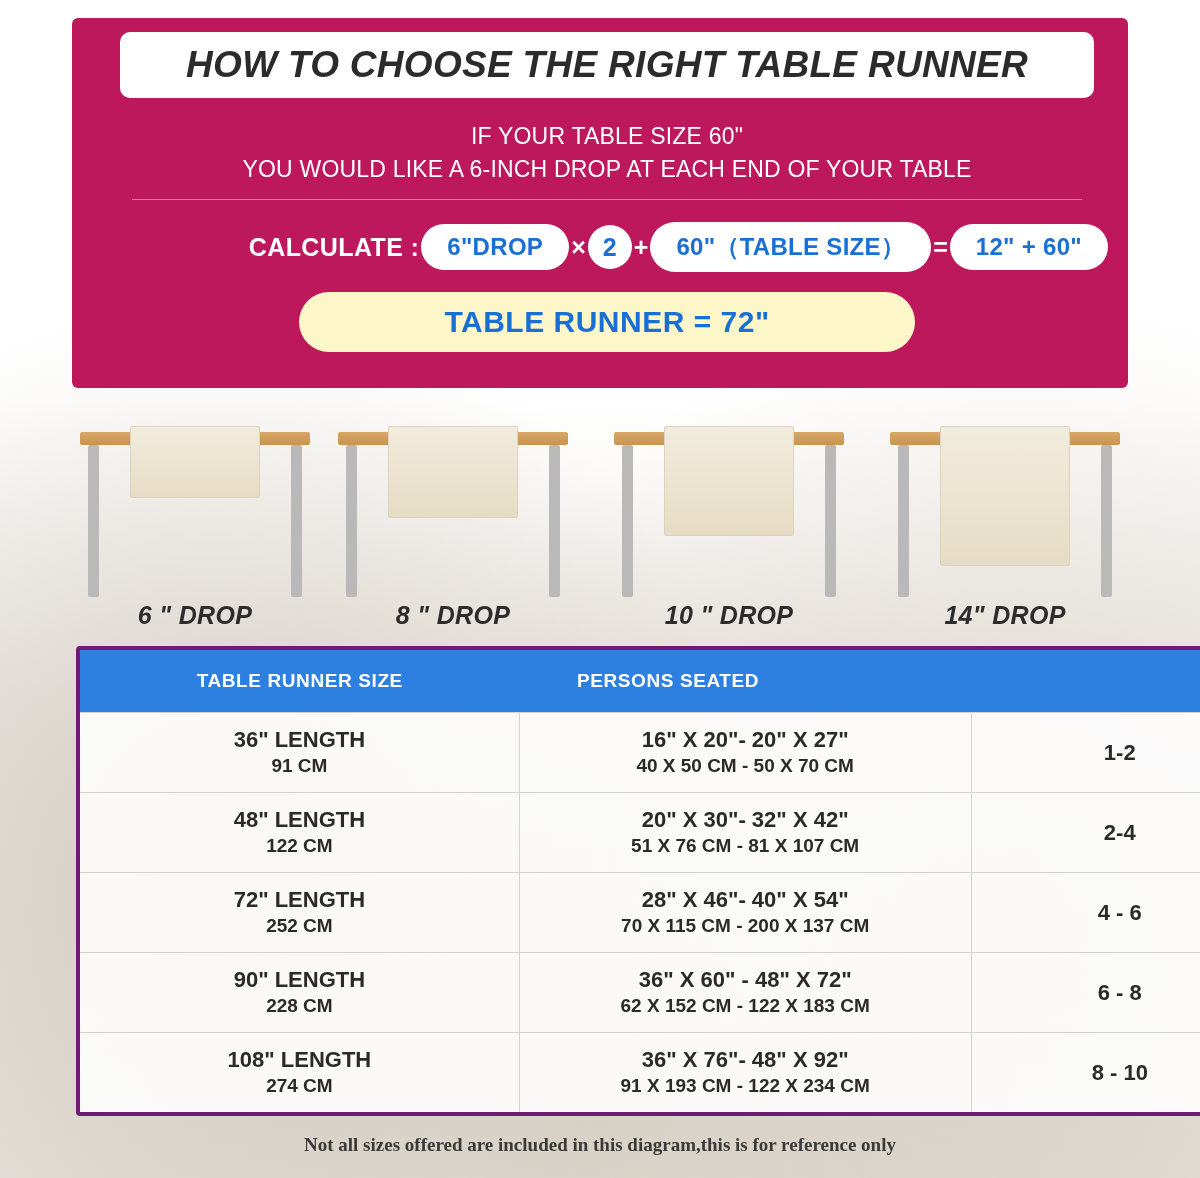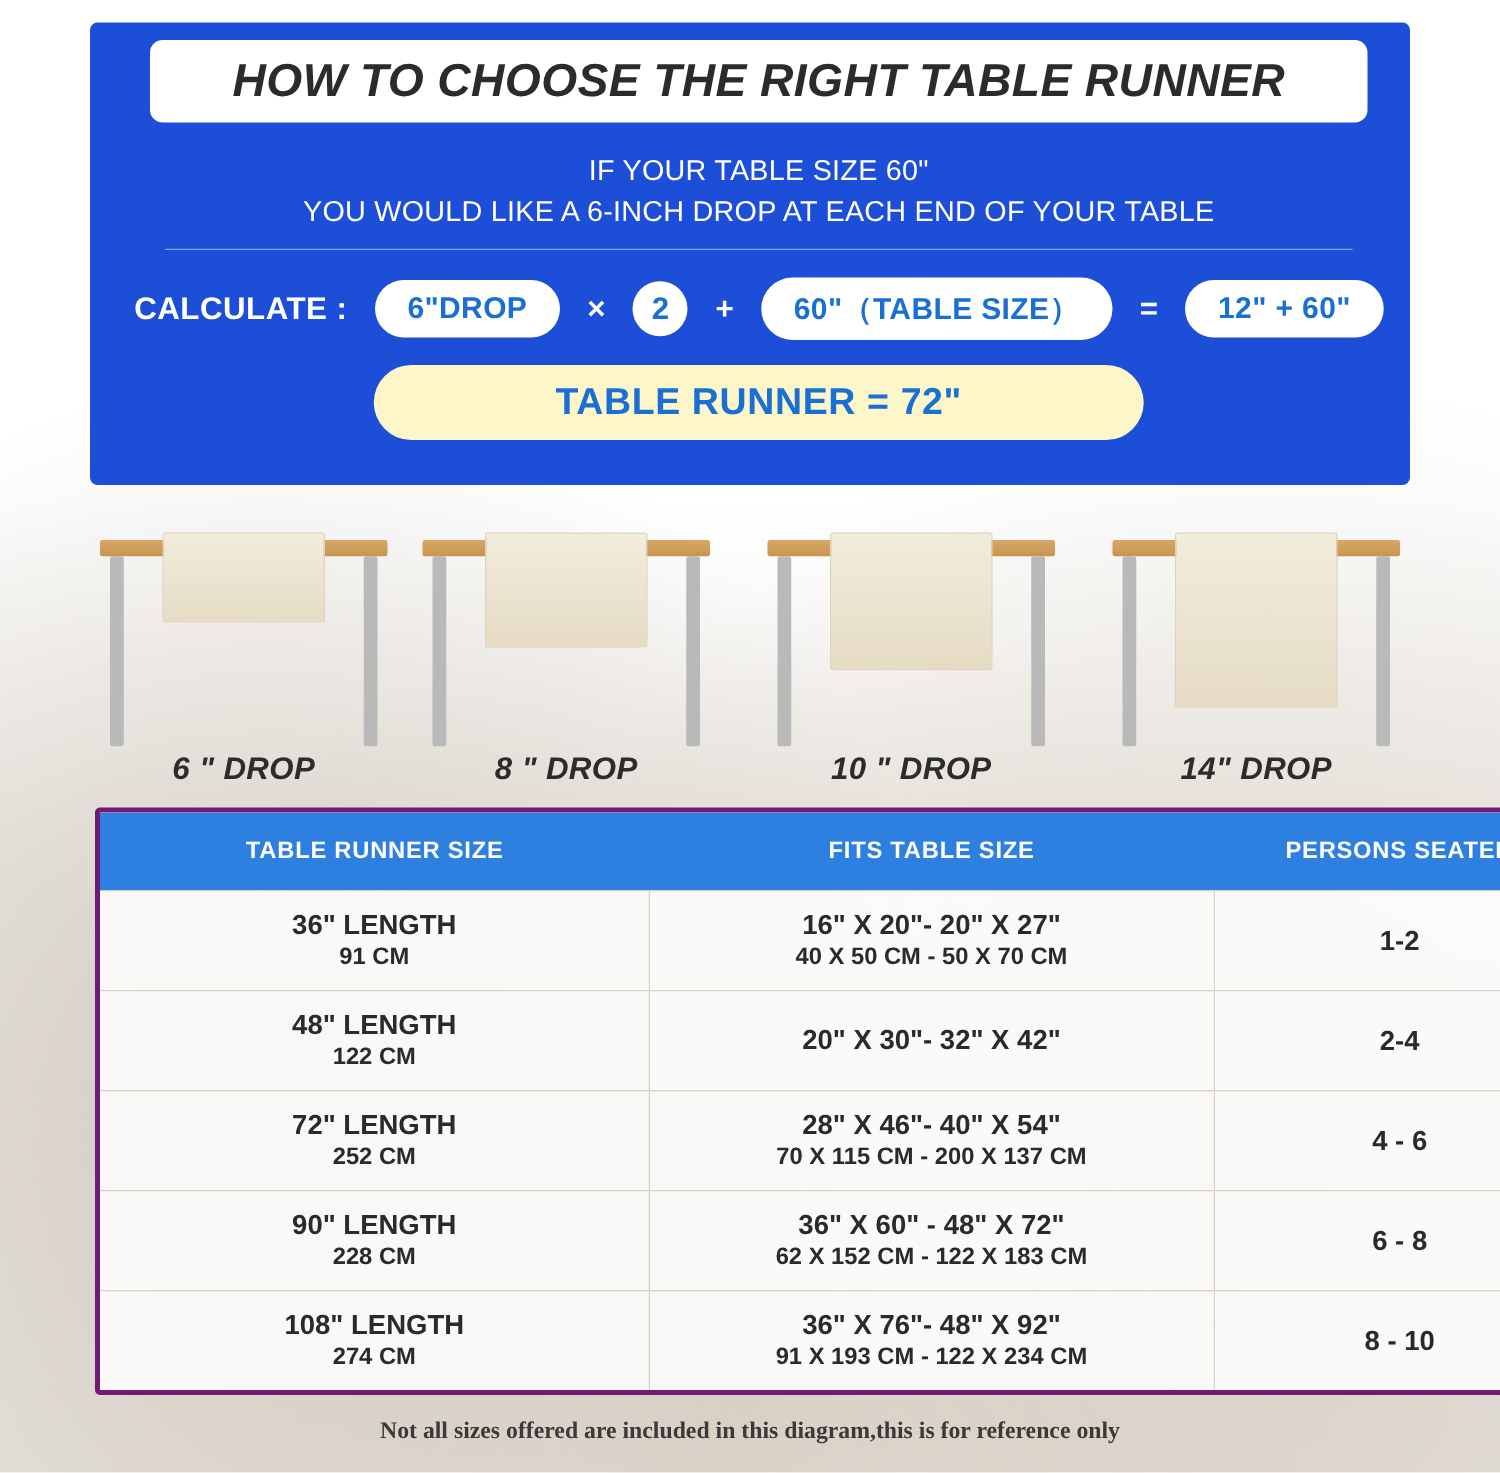--- a/index.html
+++ b/index.html
@@ -23,21 +23,21 @@
       radial-gradient(circle at 85% 78%, rgba(200,190,175,0.5) 0%, rgba(255,255,255,0) 45%),
       radial-gradient(circle at 50% 95%, rgba(205,195,180,0.45) 0%, rgba(255,255,255,0) 50%),
       linear-gradient(180deg, #ffffff 0%, #ffffff 34%, #efece8 60%, #e8e4de 100%);
   }
 
   
   .hero {
     position: absolute;
     left: 72px; top: 18px;
     width: 1056px; height: 370px;
-    background: #1d4ed8;
+    background: #be185d;
     border-radius: 6px;
     padding: 14px 20px 0 34px;
   }
   .hero-title-wrap {
     background: #ffffff;
     border-radius: 10px;
     height: 66px;
     display: flex; align-items: center; justify-content: center;
     margin: 0 14px;
   }
@@ -59,22 +59,22 @@
     letter-spacing: 0.2px;
   }
   .hero-divider {
     margin: 14px 26px 0 26px;
     height: 1px;
     background: rgba(255,255,255,0.45);
   }
   .calc-row {
     display: flex;
     align-items: center;
-    justify-content: center;
-    gap: 22px;
+    justify-content: flex-end;
+    gap: 2px;
     margin-top: 22px;
   }
   .calc-label {
     color: #ffffff;
     font-size: 25px;
     font-weight: 700;
     letter-spacing: 0.4px;
     white-space: nowrap;
   }
   .pill {
@@ -284,21 +284,20 @@
       <div class="leg l"></div>
       <div class="leg r"></div>
       <div class="runner" id="runner-3" style="height: 140px;"></div>
       <div class="drop-label">14" DROP</div>
     </div>
   </div>
 
   <div class="sizes-table">
     <div class="thead">
       <div class="th col1">TABLE RUNNER SIZE</div>
-      <div class="th col2">FITS TABLE SIZE</div>
       <div class="th col3">PERSONS SEATED</div>
     </div>
 
     <div class="trow">
       <div class="td col1">
         <span class="l1">36" LENGTH</span>
         <span class="l2">91 CM</span>
       </div>
       <div class="vline"></div>
       <div class="td col2 fits">
@@ -310,20 +309,21 @@
     </div>
 
     <div class="trow">
       <div class="td col1">
         <span class="l1">48" LENGTH</span>
         <span class="l2">122 CM</span>
       </div>
       <div class="vline"></div>
       <div class="td col2 fits">
         <span class="l1">20" X 30"- 32" X 42"</span>
+        <span class="l2">51 X 76 CM - 81 X 107 CM</span>
       </div>
       <div class="vline"></div>
       <div class="td col3 persons">2-4</div>
     </div>
 
     <div class="trow">
       <div class="td col1">
         <span class="l1">72" LENGTH</span>
         <span class="l2">252 CM</span>
       </div>

